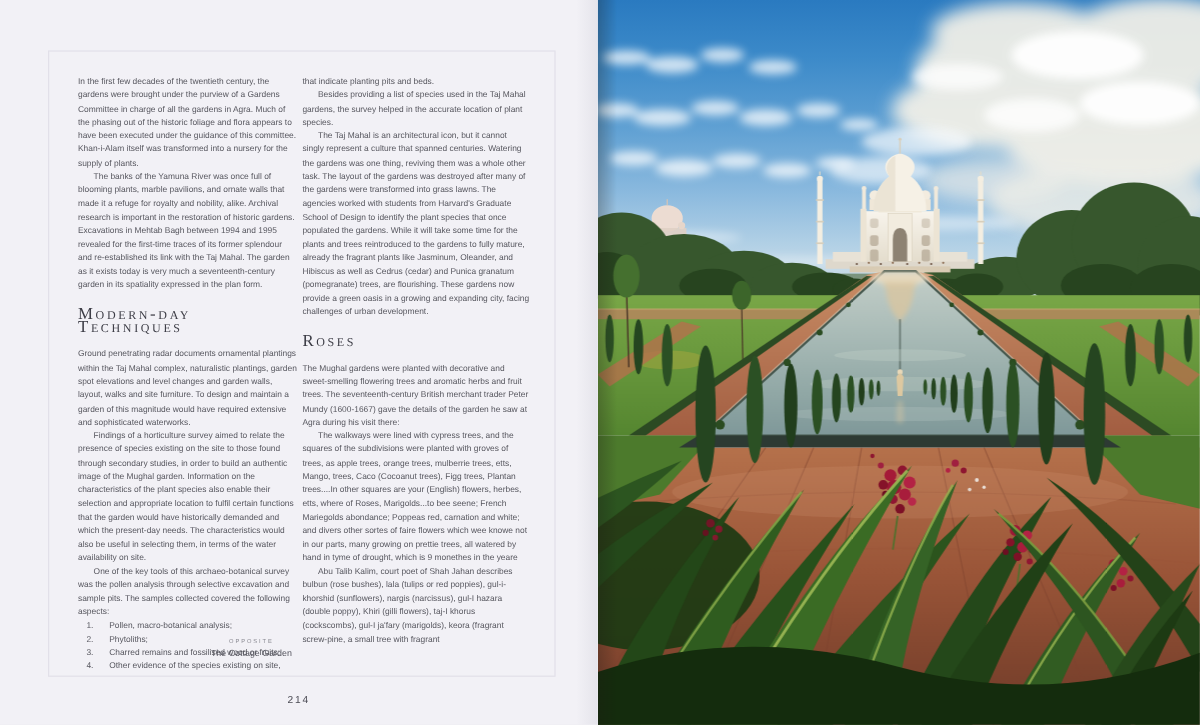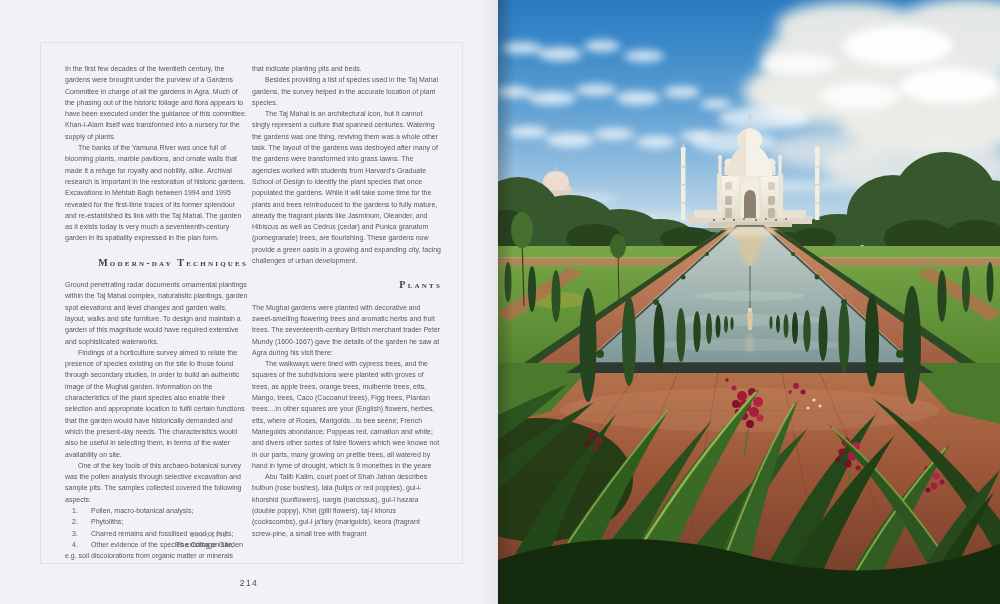--- a/index.html
+++ b/index.html
@@ -8,22 +8,22 @@
   .page-left{position:absolute;left:0;top:0;width:498px;height:604px;background:#f2f1f6;}
   .running-head{position:absolute;top:12px;left:0;width:100%;text-align:center;
     font-family:"Liberation Serif",serif;font-variant:small-caps;font-size:9px;
     letter-spacing:3.5px;word-spacing:9px;color:#50505a;}
   .frame{position:absolute;left:40px;top:42px;width:421px;height:520px;border:1px solid #e2e0e9;overflow:hidden;}
   .col{position:absolute;top:20px;font-size:7px;line-height:11.3px;color:#57575f;}
   .col-a{left:24px;width:183px;}
   .col-b{left:211px;width:190px;}
   .col p{margin:0;}
   .col p.ind{text-indent:13px;}
-  .subhead{font-family:"Liberation Serif",serif;font-variant:small-caps;font-weight:bold;
-    font-size:10px;letter-spacing:2.2px;color:#3d3d46;text-align:right;margin:13px 0 11px;}
+  .subhead{font-family:"Liberation Serif",serif;font-variant:small-caps;font-weight:normal;
+    font-size:14px;letter-spacing:2.2px;color:#3d3d46;text-align:left;margin:13px 0 11px;}
   .li{position:relative;padding-left:26px;}
   .li .num{position:absolute;left:7px;}
   .caption{position:absolute;left:40px;top:533px;width:339px;text-align:center;}
   .caption-label{font-size:4.8px;letter-spacing:1.6px;text-transform:uppercase;color:#8a8a92;}
   .caption-title{font-size:7.4px;color:#55555e;margin-top:2px;}
   .page-number{position:absolute;left:0;top:578px;width:100%;text-align:center;
     font-family:Liberation Sans, sans-serif;font-size:8.5px;letter-spacing:1.5px;color:#4b4b54;}
   .gutter-shadow-left{position:absolute;right:0;top:0;width:18px;height:100%;
     background:linear-gradient(to right, rgba(60,60,90,0), rgba(60,60,90,0.07));}
   
@@ -61,21 +61,21 @@
           <span class="num">4.</span>
           <span>Other evidence of the species existing on site,</span>
         </div>
         <p>e.g. soil discolorations from organic matter or minerals</p>
       </div>
 
       <div class="col col-b">
         <p>that indicate planting pits and beds.</p>
         <p class="ind">Besides providing a list of species used in the Taj Mahal gardens, the survey helped in the accurate location of plant species.</p>
         <p class="ind">The Taj Mahal is an architectural icon, but it cannot singly represent a culture that spanned centuries. Watering the gardens was one thing, reviving them was a whole other task. The layout of the gardens was destroyed after many of the gardens were transformed into grass lawns. The agencies worked with students from Harvard's Graduate School of Design to identify the plant species that once populated the gardens. While it will take some time for the plants and trees reintroduced to the gardens to fully mature, already the fragrant plants like Jasminum, Oleander, and Hibiscus as well as Cedrus (cedar) and Punica granatum (pomegranate) trees, are flourishing. These gardens now provide a green oasis in a growing and expanding city, facing challenges of urban development.</p>
-        <h3 class="subhead">Plants</h3>
+        <h3 class="subhead">Roses</h3>
         <p>The Mughal gardens were planted with decorative and sweet-smelling flowering trees and aromatic herbs and fruit trees. The seventeenth-century British merchant trader Peter Mundy (1600-1667) gave the details of the garden he saw at Agra during his visit there:</p>
         <p class="ind">The walkways were lined with cypress trees, and the squares of the subdivisions were planted with groves of trees, as apple trees, orange trees, mulberrie trees, etts, Mango, trees, Caco (Cocoanut trees), Figg trees, Plantan trees....In other squares are your (English) flowers, herbes, etts, where of Roses, Marigolds...to bee seene; French Mariegolds abondance; Poppeas red, carnation and white; and divers other sortes of faire flowers which wee knowe not in our parts, many growing on prettie trees, all watered by hand in tyme of drought, which is 9 monethes in the yeare</p>
         <p class="ind">Abu Talib Kalim, court poet of Shah Jahan describes bulbun (rose bushes), lala (tulips or red poppies), gul-i-khorshid (sunflowers), nargis (narcissus), gul-I hazara (double poppy), Khiri (gilli flowers), taj-I khorus (cockscombs), gul-I ja'fary (marigolds), keora (fragrant screw-pine, a small tree with fragrant</p>
       </div>
     </div>
 
     <div class="caption">
       <div class="caption-label">opposite</div>
       <div class="caption-title">The Cottage Garden</div>
     </div>

